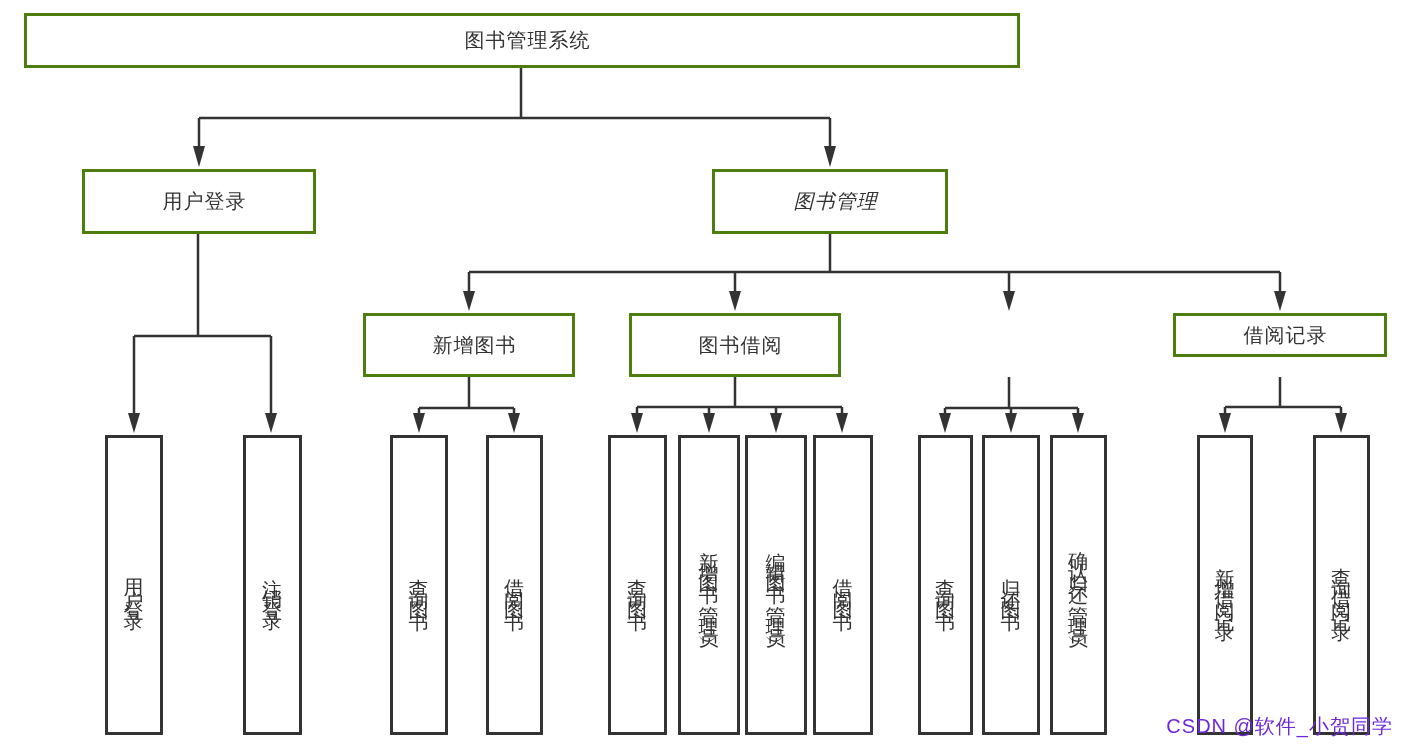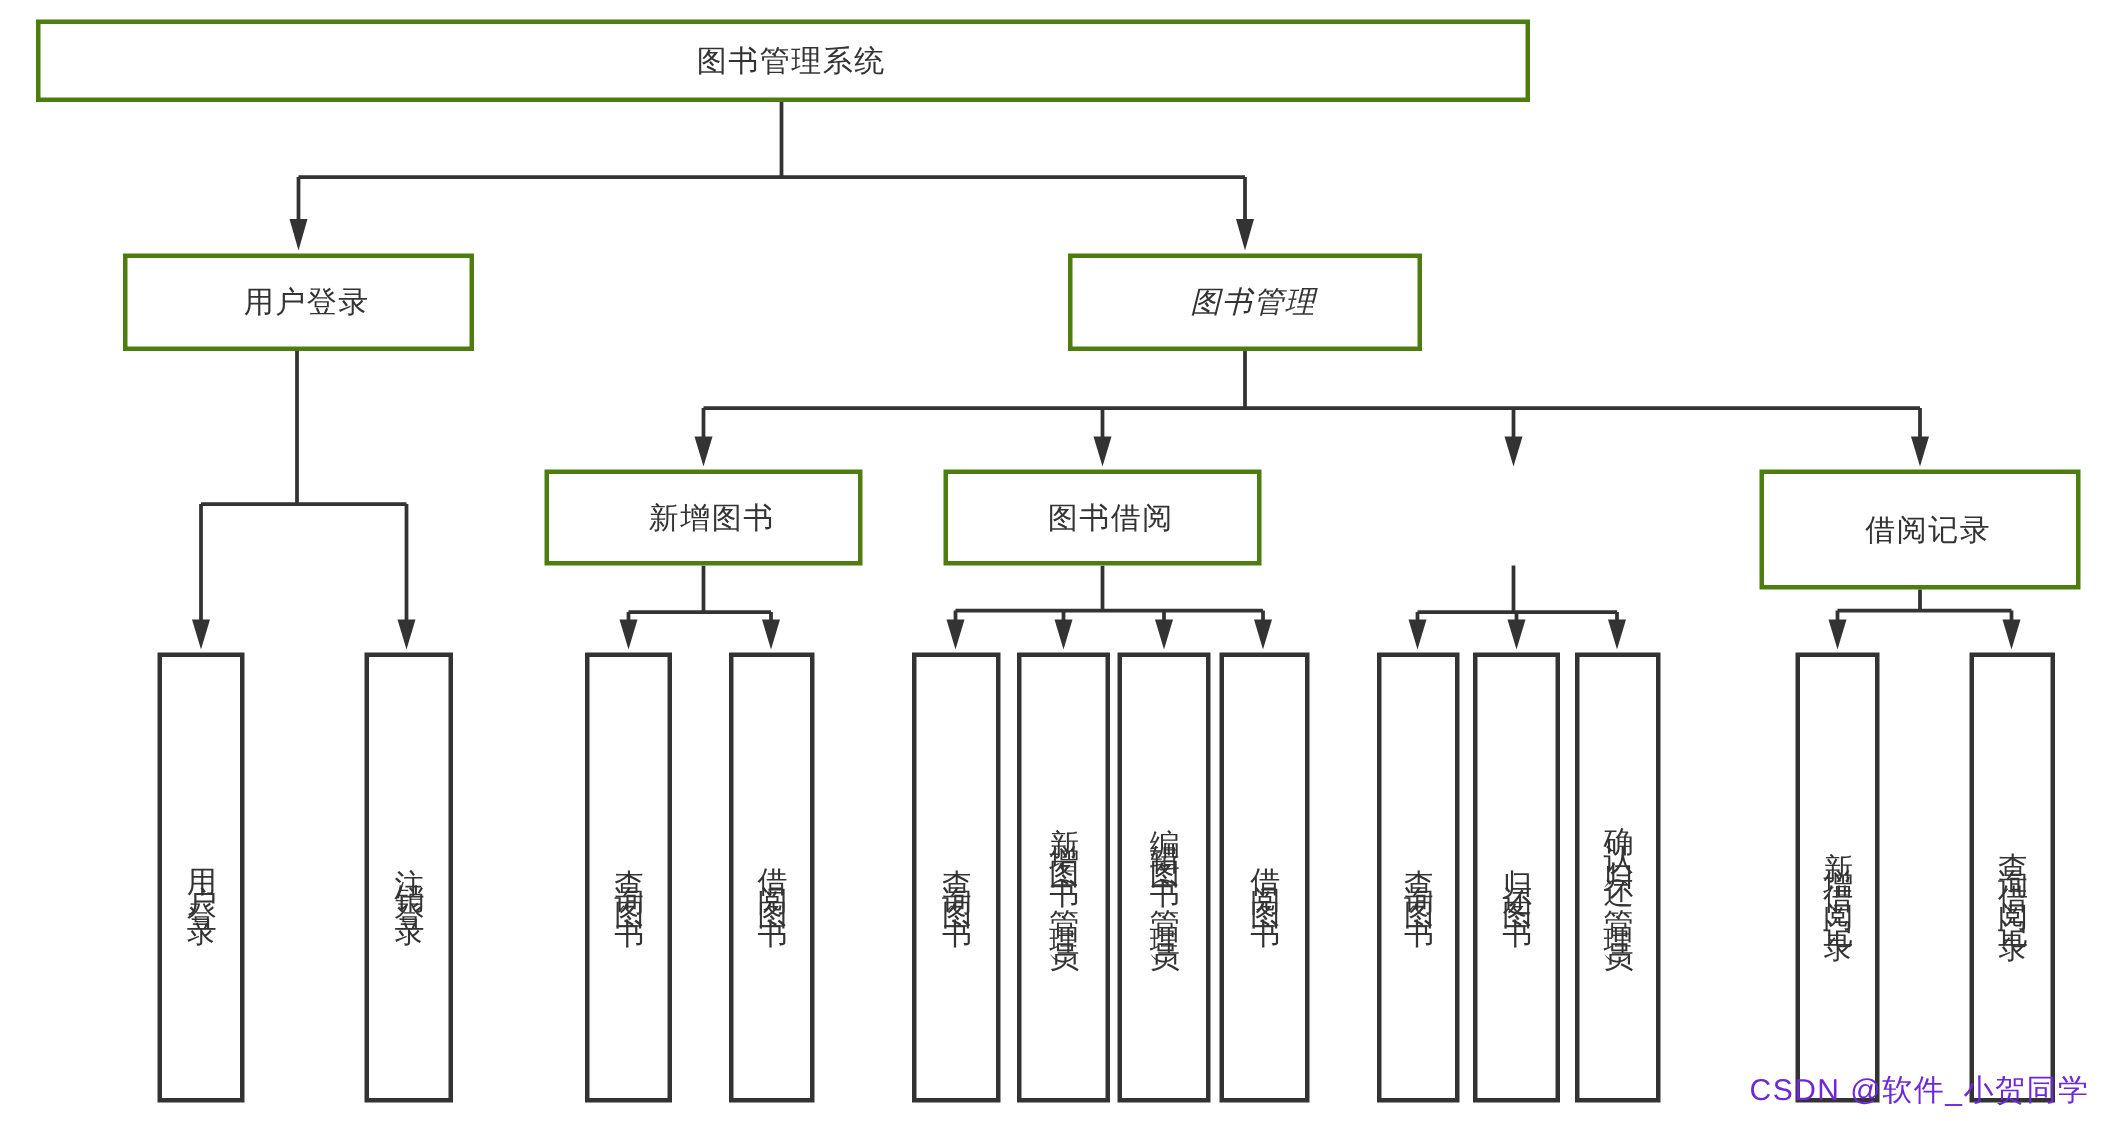--- a/index.html
+++ b/index.html
@@ -128,21 +128,21 @@
   <div class="node" style="left:712px; top:169px; width:236px; height:65px;font-style:italic;">
     <span>图书管理</span>
   </div>
 
   <div class="node" style="left:363px; top:313px; width:212px; height:64px;">
     <span>新增图书</span>
   </div>
   <div class="node" style="left:629px; top:313px; width:212px; height:64px;">
     <span>图书借阅</span>
   </div>
-  <div class="node" style="left:1173px; top:313px; width:214px; height:80px;">
+  <div class="node" style="left:1173px; top:313px; width:214px; height:44px;">
     <span>借阅记录</span>
   </div>
 
   <div class="leaf" style="left:105px; width:58px;">
     <span class="vtext">用户登录</span>
   </div>
   <div class="leaf" style="left:243px; width:59px;">
     <span class="vtext">注销登录</span>
   </div>
 

